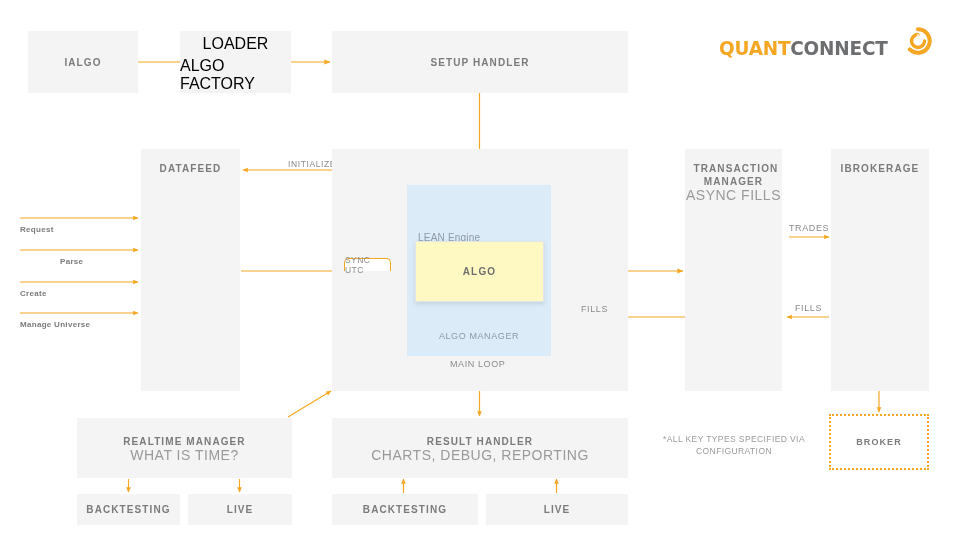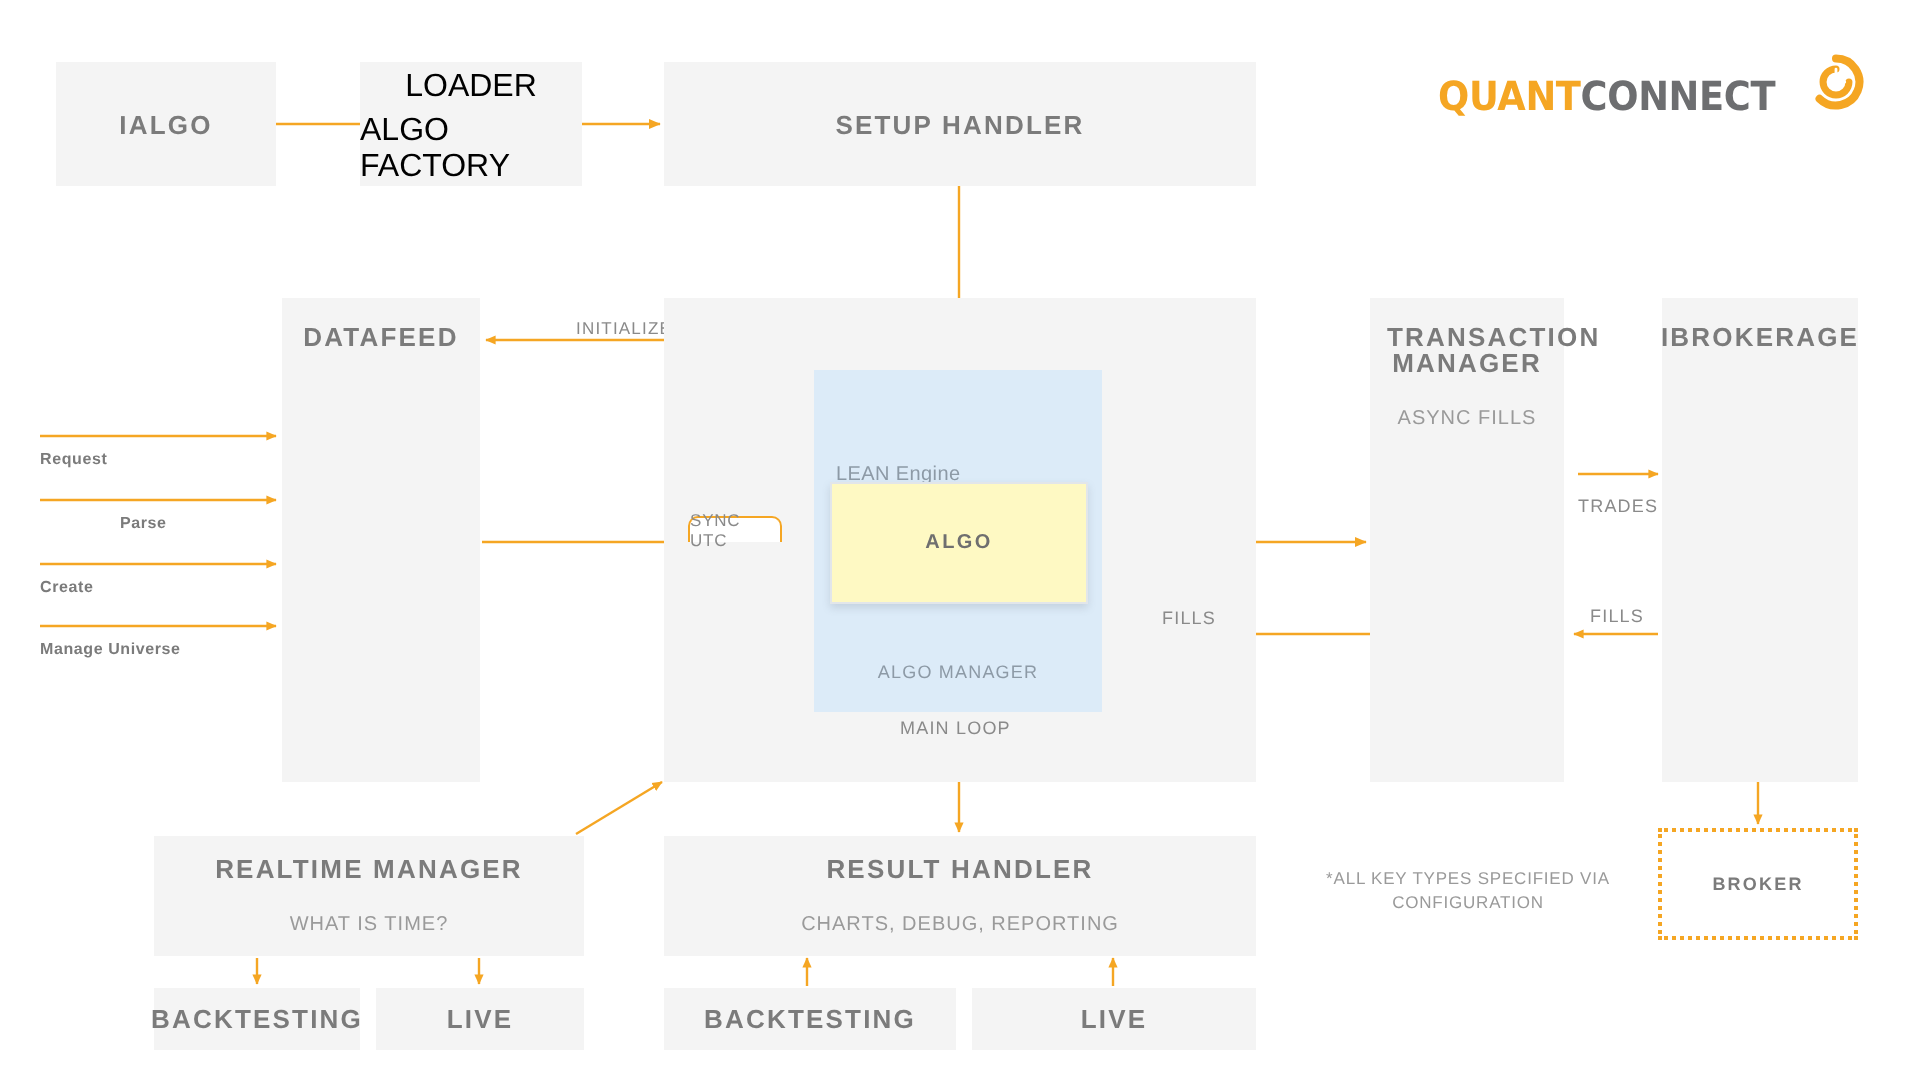--- a/index.html
+++ b/index.html
@@ -18,34 +18,34 @@
     position:absolute;
     background:#f4f4f4;
     display:flex;
     flex-direction:column;
     align-items:center;
     justify-content:center;
     box-sizing:border-box;
     text-align:center;
   }
   .box .ttl{
-    font-size:13px;
+    font-size:10px;
     font-weight:bold;
     letter-spacing:1.1px;
     color:#7b7b7b;
     line-height:13px;
     text-transform:uppercase;
   }
   .box .sub{
-    font-size:10px;
+    font-size:14px;
     font-weight:normal;
     letter-spacing:.5px;
     color:#9a9a9a;
     line-height:12px;
-    margin-top:16px;
+    margin-top:1px;
   }
   
   .box.top{justify-content:flex-start;padding-top:13px;}
 
   
   .splitbox{
     position:absolute;background:#f4f4f4;box-sizing:border-box;
     display:flex;flex-direction:column;
   }
   .splitbox .half{
@@ -262,21 +262,21 @@
 
   <div class="box top" style="left:685px;top:149px;width:97px;height:242px;">
     <div class="ttl" style="max-width:80px;">TRANSACTION MANAGER</div>
     <div class="sub">ASYNC FILLS</div>
   </div>
 
   <div class="box top" style="left:831px;top:149px;width:98px;height:242px;">
     <div class="ttl">IBROKERAGE</div>
   </div>
 
-  <div class="txt" style="left:789px;top:222px;font-size:9px;margin-top:25px;">TRADES</div>
+  <div class="txt" style="left:789px;top:222px;font-size:9px;">TRADES</div>
 
   <div class="txt" style="left:795px;top:302px;font-size:9px;">FILLS</div>
 
   <div class="box" style="left:77px;top:418px;width:215px;height:60px;">
     <div class="ttl">REALTIME MANAGER</div>
     <div class="sub">WHAT IS TIME?</div>
   </div>
 
   <div class="box" style="left:77px;top:494px;width:103px;height:31px;">
     <div class="ttl">BACKTESTING</div>

